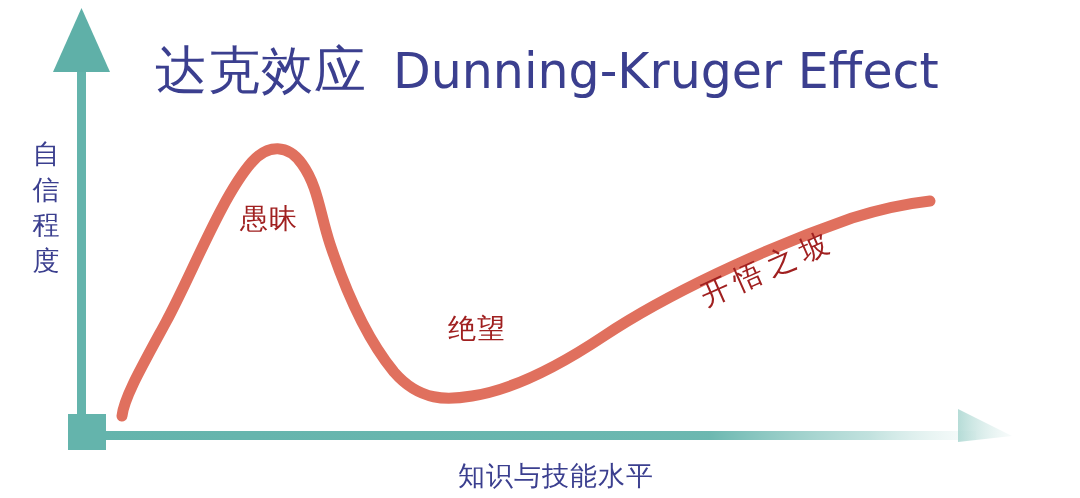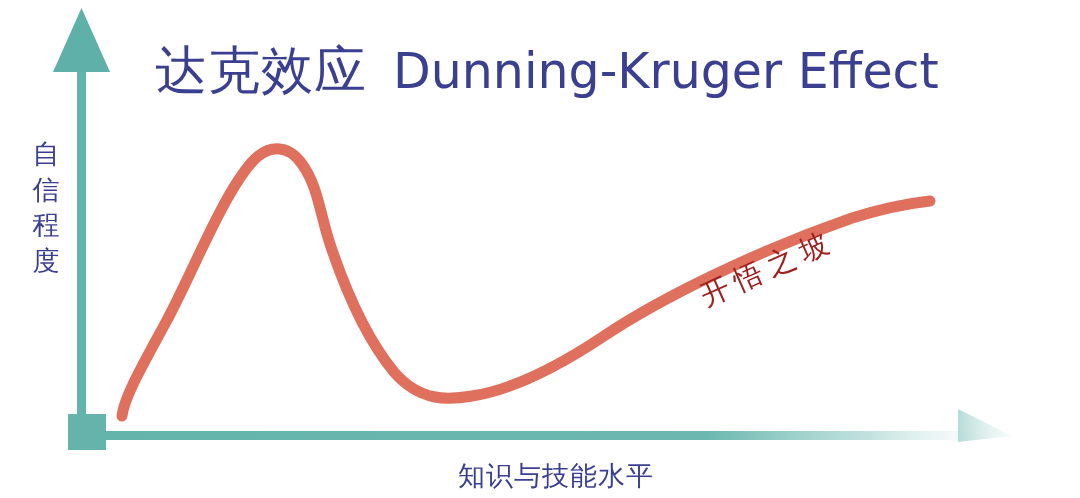--- a/index.html
+++ b/index.html
@@ -152,22 +152,24 @@
   <div id="y-axis-title">
     <span>自</span>
     <span>信</span>
     <span>程</span>
     <span>度</span>
   </div>
 
   <div id="x-axis-title">知识与技能水平</div>
 
   <div class="annot" id="annot-peak">
+    <span>愚昧</span>
   </div>
 
   <div class="annot" id="annot-valley">
+    <span>绝望</span>
   </div>
 
   <div class="annot" id="annot-slope">
     <span>开悟之坡</span>
   </div>
 
 </div>
 
 </body></html>

